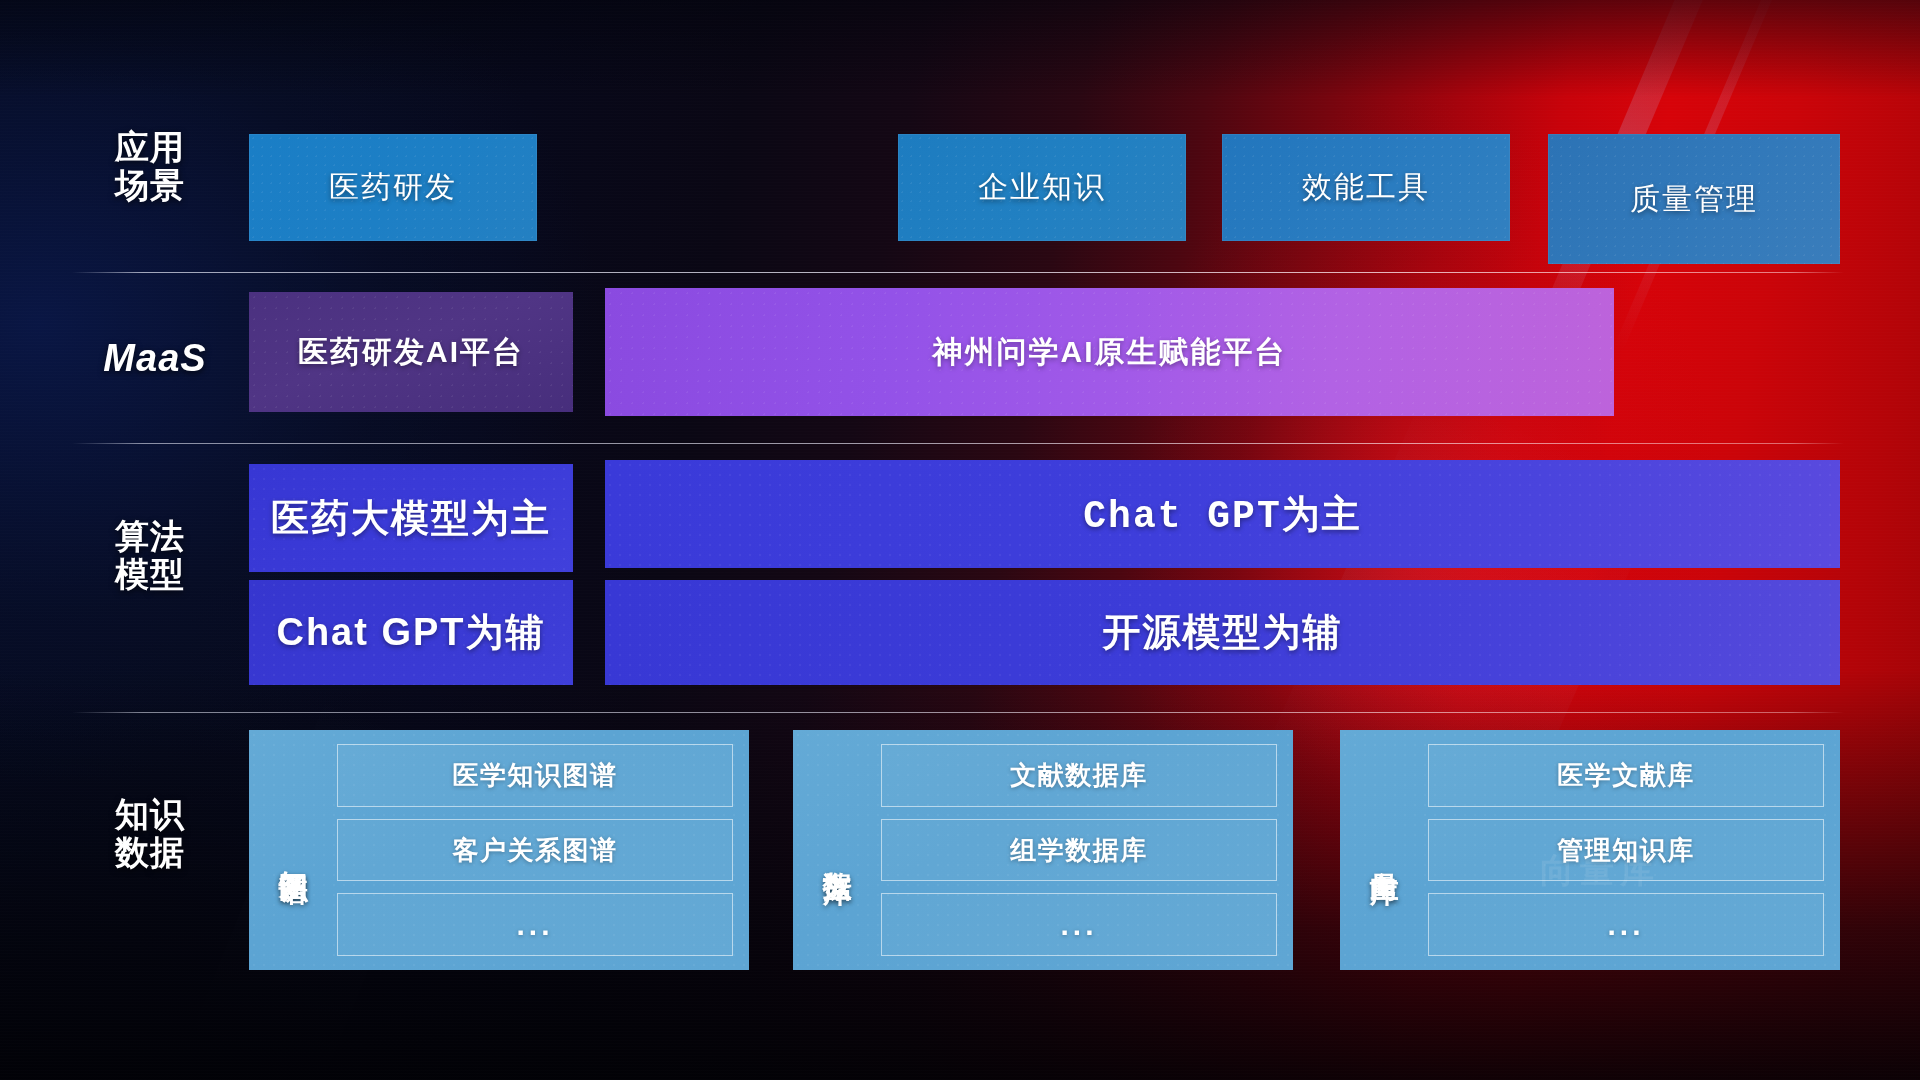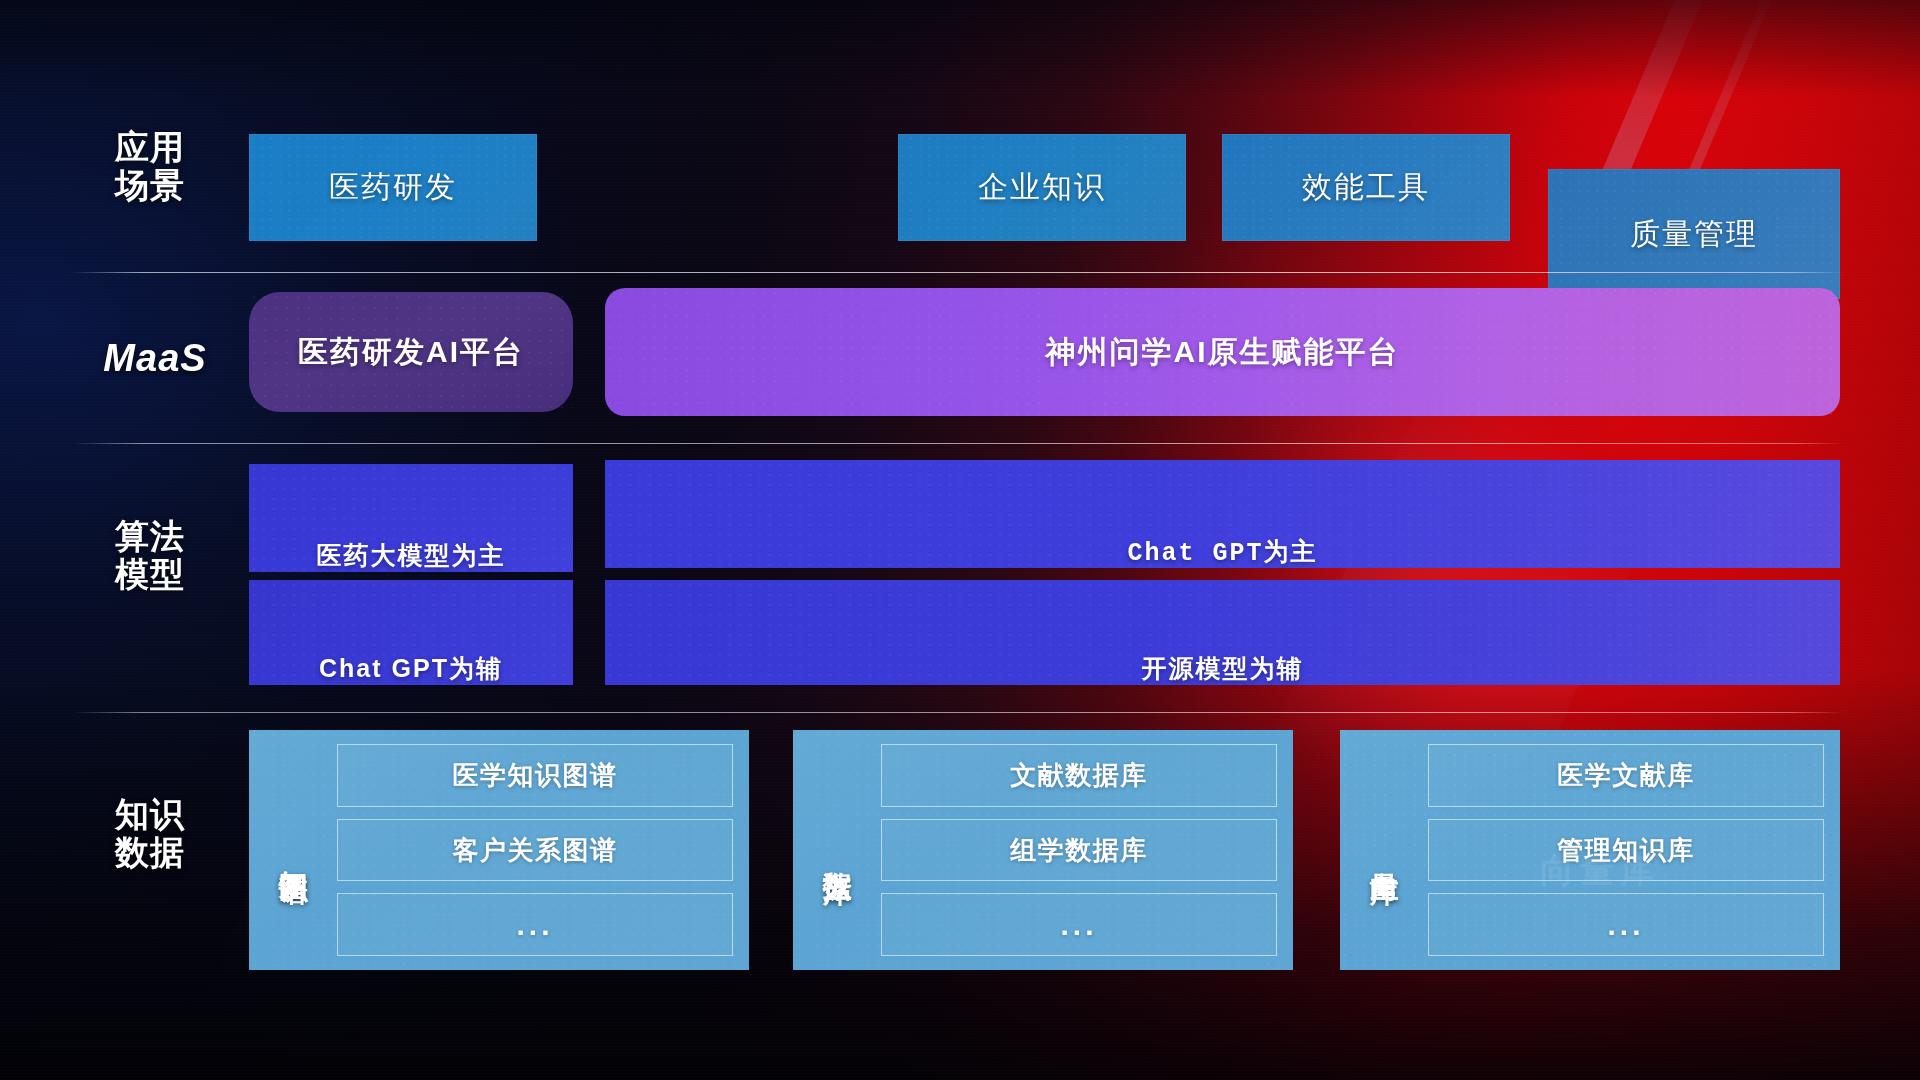--- a/index.html
+++ b/index.html
@@ -94,41 +94,40 @@
   }
   .app-box span{ position:relative; z-index:2; }
 
   
   .maas-left{
     position:absolute;
     display:flex; align-items:center; justify-content:center;
     background:linear-gradient(160deg,#4b3180 0%,#503585 45%,#472e7c 100%);
     color:#fff; font-weight:bold; font-size:30px; letter-spacing:2px;
     text-shadow:0 2px 5px rgba(0,0,0,.4);
-    border-radius:31px;
   }
   .maas-right{
     position:absolute;
     display:flex; align-items:center; justify-content:center;
     background:linear-gradient(95deg,#8a4ae0 0%,#9352e8 28%,#a25ae8 52%,#b262e4 72%,#bd63db 100%);
     color:#fff; font-weight:bold; font-size:30px; letter-spacing:2px;
     text-shadow:0 2px 5px rgba(0,0,0,.35);
   }
   .maas-left .dots,.maas-right .dots{
     position:absolute; inset:0;
     background-image:radial-gradient(rgba(255,255,255,.14) 1px, rgba(0,0,0,0) 1px);
     background-size:11px 11px; opacity:.45; pointer-events:none;
   }
   .maas-left span,.maas-right span{ position:relative; z-index:2; }
 
   
   .algo-box{
     position:absolute;
-    display:flex; align-items:flex-end; justify-content:center;
-    color:#fff; font-weight:bold; font-size:25px; letter-spacing:2px;
+    display:flex; align-items:center; justify-content:center;
+    color:#fff; font-weight:bold; font-size:38px; letter-spacing:2px;
     text-shadow:0 2px 5px rgba(0,0,0,.4);
   }
   .algo-box .dots{
     position:absolute; inset:0;
     background-image:radial-gradient(rgba(255,255,255,.11) 1px, rgba(0,0,0,0) 1px);
     background-size:10px 10px; opacity:.45; pointer-events:none;
   }
   .algo-box span{ position:relative; z-index:2; }
 
   
@@ -200,36 +199,36 @@
     <span>医药研发</span>
   </div>
   <div class="app-box" style="left:898px;top:134px;width:288px;height:107px;background:linear-gradient(135deg,#1d7cc0 0%,#2180c2 55%,#2a81bf 100%);">
     <span class="dots"></span>
     <span>企业知识</span>
   </div>
   <div class="app-box" style="left:1222px;top:134px;width:288px;height:107px;background:linear-gradient(135deg,#2276bd 0%,#2a7cc0 55%,#3280c0 100%);">
     <span class="dots"></span>
     <span>效能工具</span>
   </div>
-  <div class="app-box" style="left:1548px;top:134px;width:292px;height:130px;background:linear-gradient(135deg,#2c73b5 0%,#3279ba 55%,#3a7dbb 100%);margin-top:35px;">
+  <div class="app-box" style="left:1548px;top:134px;width:292px;height:130px;background:linear-gradient(135deg,#2c73b5 0%,#3279ba 55%,#3a7dbb 100%);">
     <span class="dots"></span>
     <span>质量管理</span>
   </div>
 
   <div class="divider" style="left:72px;top:272px;width:1772px;"></div>
 
   <div class="row-label" style="left:80px;top:337px;width:150px;font-size:38px;font-style:italic;">
     <div>MaaS</div>
   </div>
 
   <div class="maas-left" style="left:249px;top:292px;width:324px;height:120px;">
     <span class="dots"></span>
     <span>医药研发AI平台</span>
   </div>
-  <div class="maas-right" style="left:605px;top:288px;width:1235px;height:128px;border-radius:20px;">
+  <div class="maas-right" style="left:605px;top:288px;width:1009px;height:128px;">
     <span class="dots"></span>
     <span>神州问学AI原生赋能平台</span>
   </div>
 
   <div class="divider" style="left:72px;top:443px;width:1772px;opacity:.85;"></div>
 
   <div class="row-label" style="left:80px;top:517px;width:140px;font-size:34px;">
     <div>算法</div>
     <div>模型</div>
   </div>

